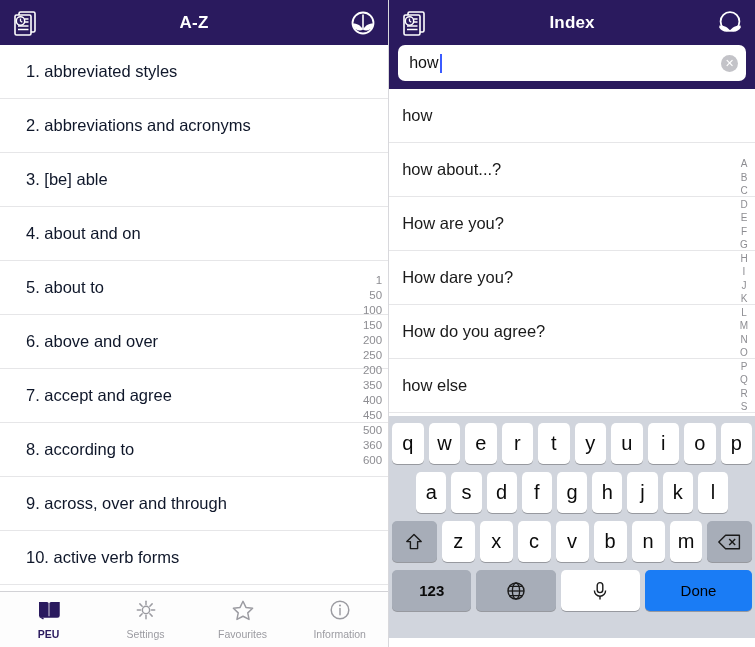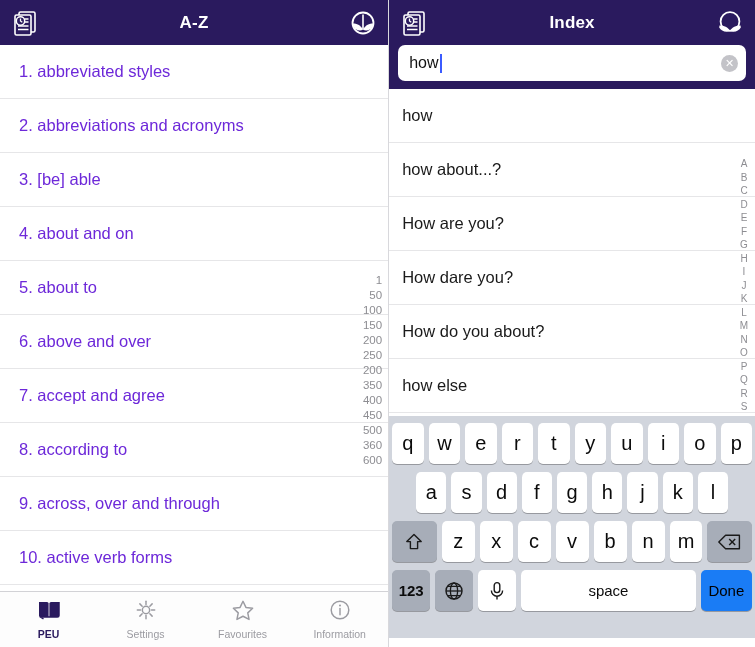--- a/index.html
+++ b/index.html
@@ -36,23 +36,23 @@
     width: 401px; height: 647px;
     display: flex; flex-direction: column;
     border-right: 1px solid #d8d8dc;
     background: #fff;
     position: relative;
   }
   .az-list { flex: 1 1 auto; position: relative; overflow: hidden; background: #fff; }
   .az-row {
     height: 54px;
     display: flex; align-items: center;
-    padding-left: 19px;
+    padding-left: 26px;
     font-size: 16.5px;
-    color: #6d28d9;
+    color: #0f172a;
     border-bottom: 1px solid #e6e6e8;
   }
   .scroll-index {
     position: absolute;
     right: 6px;
     top: 228px;
     display: flex; flex-direction: column; align-items: flex-end;
     font-size: 11.5px;
     color: #8d8d92;
     line-height: 15px;
@@ -303,21 +303,21 @@
         <span class="caret"></span>
         <span class="clear-btn">✕</span>
       </div>
     </div>
 
     <div class="results">
       <div class="result-row">how</div>
       <div class="result-row">how about...?</div>
       <div class="result-row">How are you?</div>
       <div class="result-row">How dare you?</div>
-      <div class="result-row">How do you about?</div>
+      <div class="result-row">How do you agree?</div>
       <div class="result-row">how else</div>
 
       <div class="alpha-index">
         <span>A</span>
         <span>B</span>
         <span>C</span>
         <span>D</span>
         <span>E</span>
         <span>F</span>
         <span>G</span>
@@ -399,18 +399,17 @@
         </div>
         <div class="key">
           <span>
             <svg width="20" height="22" viewBox="0 0 20 22">
               <rect x="7.2" y="2.6" width="5.6" height="10" rx="2.8" fill="none" stroke="#1a1a1a" stroke-width="1.4"></rect>
               <path d="M4.4 10.6 a5.6 5.6 0 0 0 11.2 0" fill="none" stroke="#1a1a1a" stroke-width="1.4"></path>
               <line x1="10" y1="16.2" x2="10" y2="19.4" stroke="#1a1a1a" stroke-width="1.4"></line>
             </svg>
           </span>
         </div>
-        <div class="key wide-space">space</div>
         <div class="key blue fn">Done</div>
       </div>
     </div>
   </div>
 </div>
 
 </body></html>

